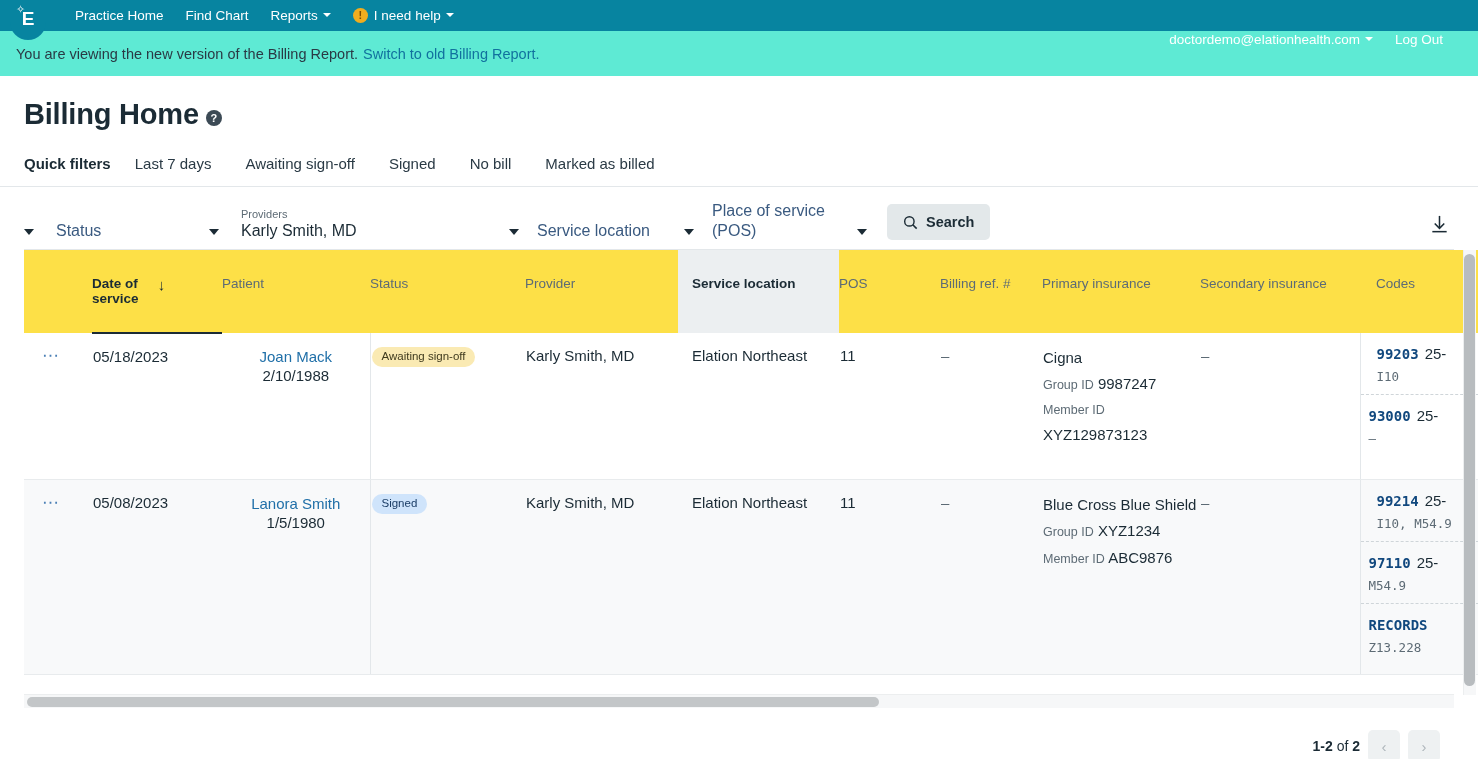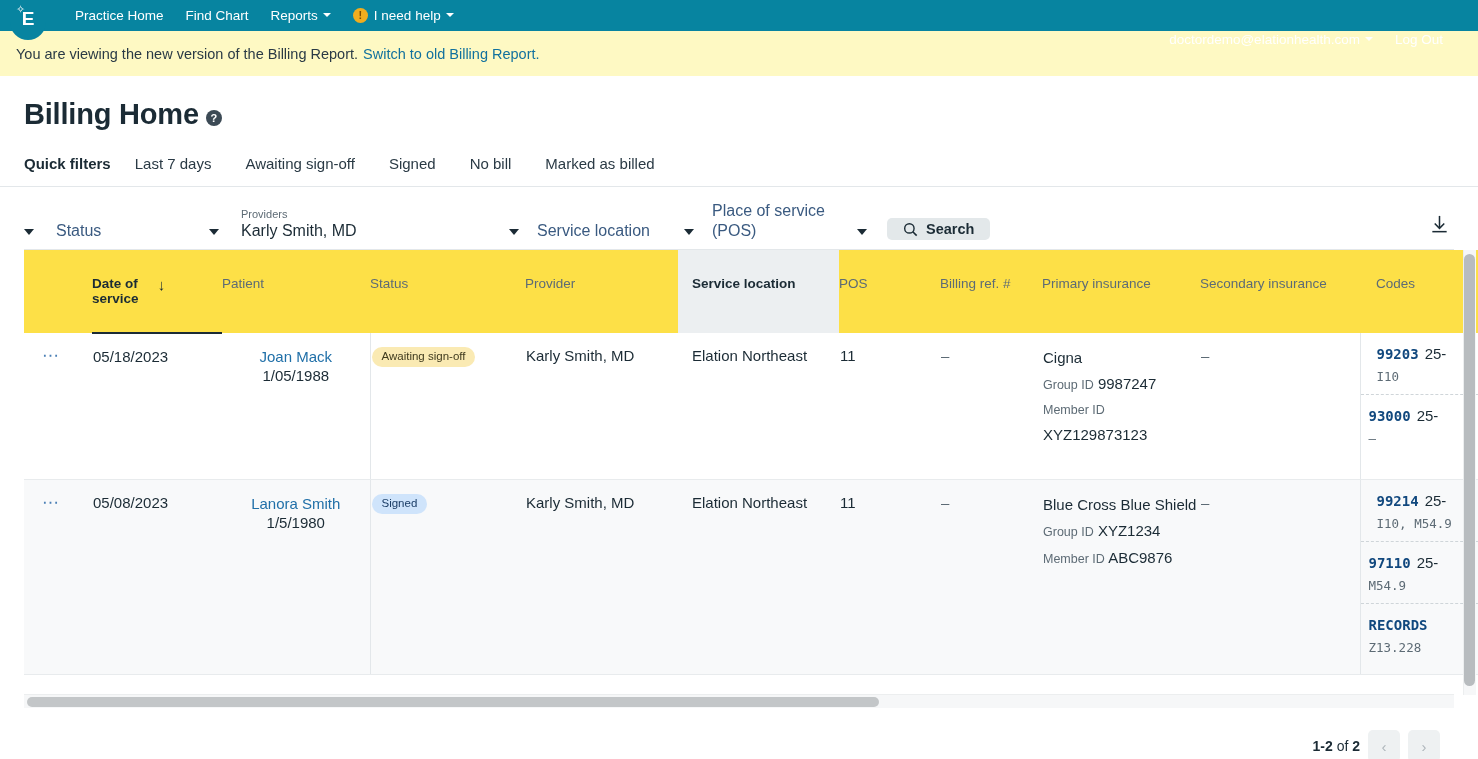--- a/index.html
+++ b/index.html
@@ -76,21 +76,21 @@
   }
   .nav-right {
     position: absolute; right: 12px; top: 0;
     display: flex; align-items: center; height: 31px;
     padding-right: 12px;
     margin-top: 24px;
   }
 
   
   .banner {
-    background: #fef9c3;
+    background: #5eead4;
     height: 45px;
     display: flex; align-items: center;
     padding-left: 16px;
     font-size: 14.5px;
     color: #2a3a45;
   }
   .banner a { color: #11719e; text-decoration: none; cursor: pointer; }
 
   
   .page-head { padding: 22px 24px 0 24px; }
@@ -148,21 +148,21 @@
     width: 0; height: 0;
     border-left: 5px solid transparent;
     border-right: 5px solid transparent;
     border-top: 6px solid #1b2b35;
     margin-bottom: 6px;
     cursor: pointer;
   }
   .search-btn {
     background: #e3e8ea;
     border: none; border-radius: 5px;
-    height: 22px;
+    height: 36px;
     padding: 0 16px;
     display: flex; align-items: center; gap: 8px;
     font-size: 14.5px; font-weight: bold; color: #1b2b35;
     cursor: pointer;
     margin-bottom: 1px;
     font-family: "Liberation Sans", sans-serif;
   }
   .dl-btn {
     position: absolute; right: 28px; bottom: 10px;
     cursor: pointer;
@@ -432,21 +432,21 @@
         <th style="padding-left:16px">Codes</th>
       </tr>
     </thead>
     <tbody>
 
       <tr style="height:146px">
         <td class="dots"><span>⋯</span></td>
         <td>05/18/2023</td>
         <td class="patient-cell">
           <div class="pt-name">Joan Mack</div>
-          <div class="pt-dob">1/05/1988</div>
+          <div class="pt-dob">2/10/1988</div>
         </td>
         <td style="padding-top:13px">
           <span class="badge badge-awaiting">Awaiting sign-off</span>
         </td>
         <td>Karly Smith, MD</td>
         <td class="loc-cell">Elation Northeast</td>
         <td>11</td>
         <td class="dash">–</td>
         <td>
           <div class="ins-name">Cigna</div>

